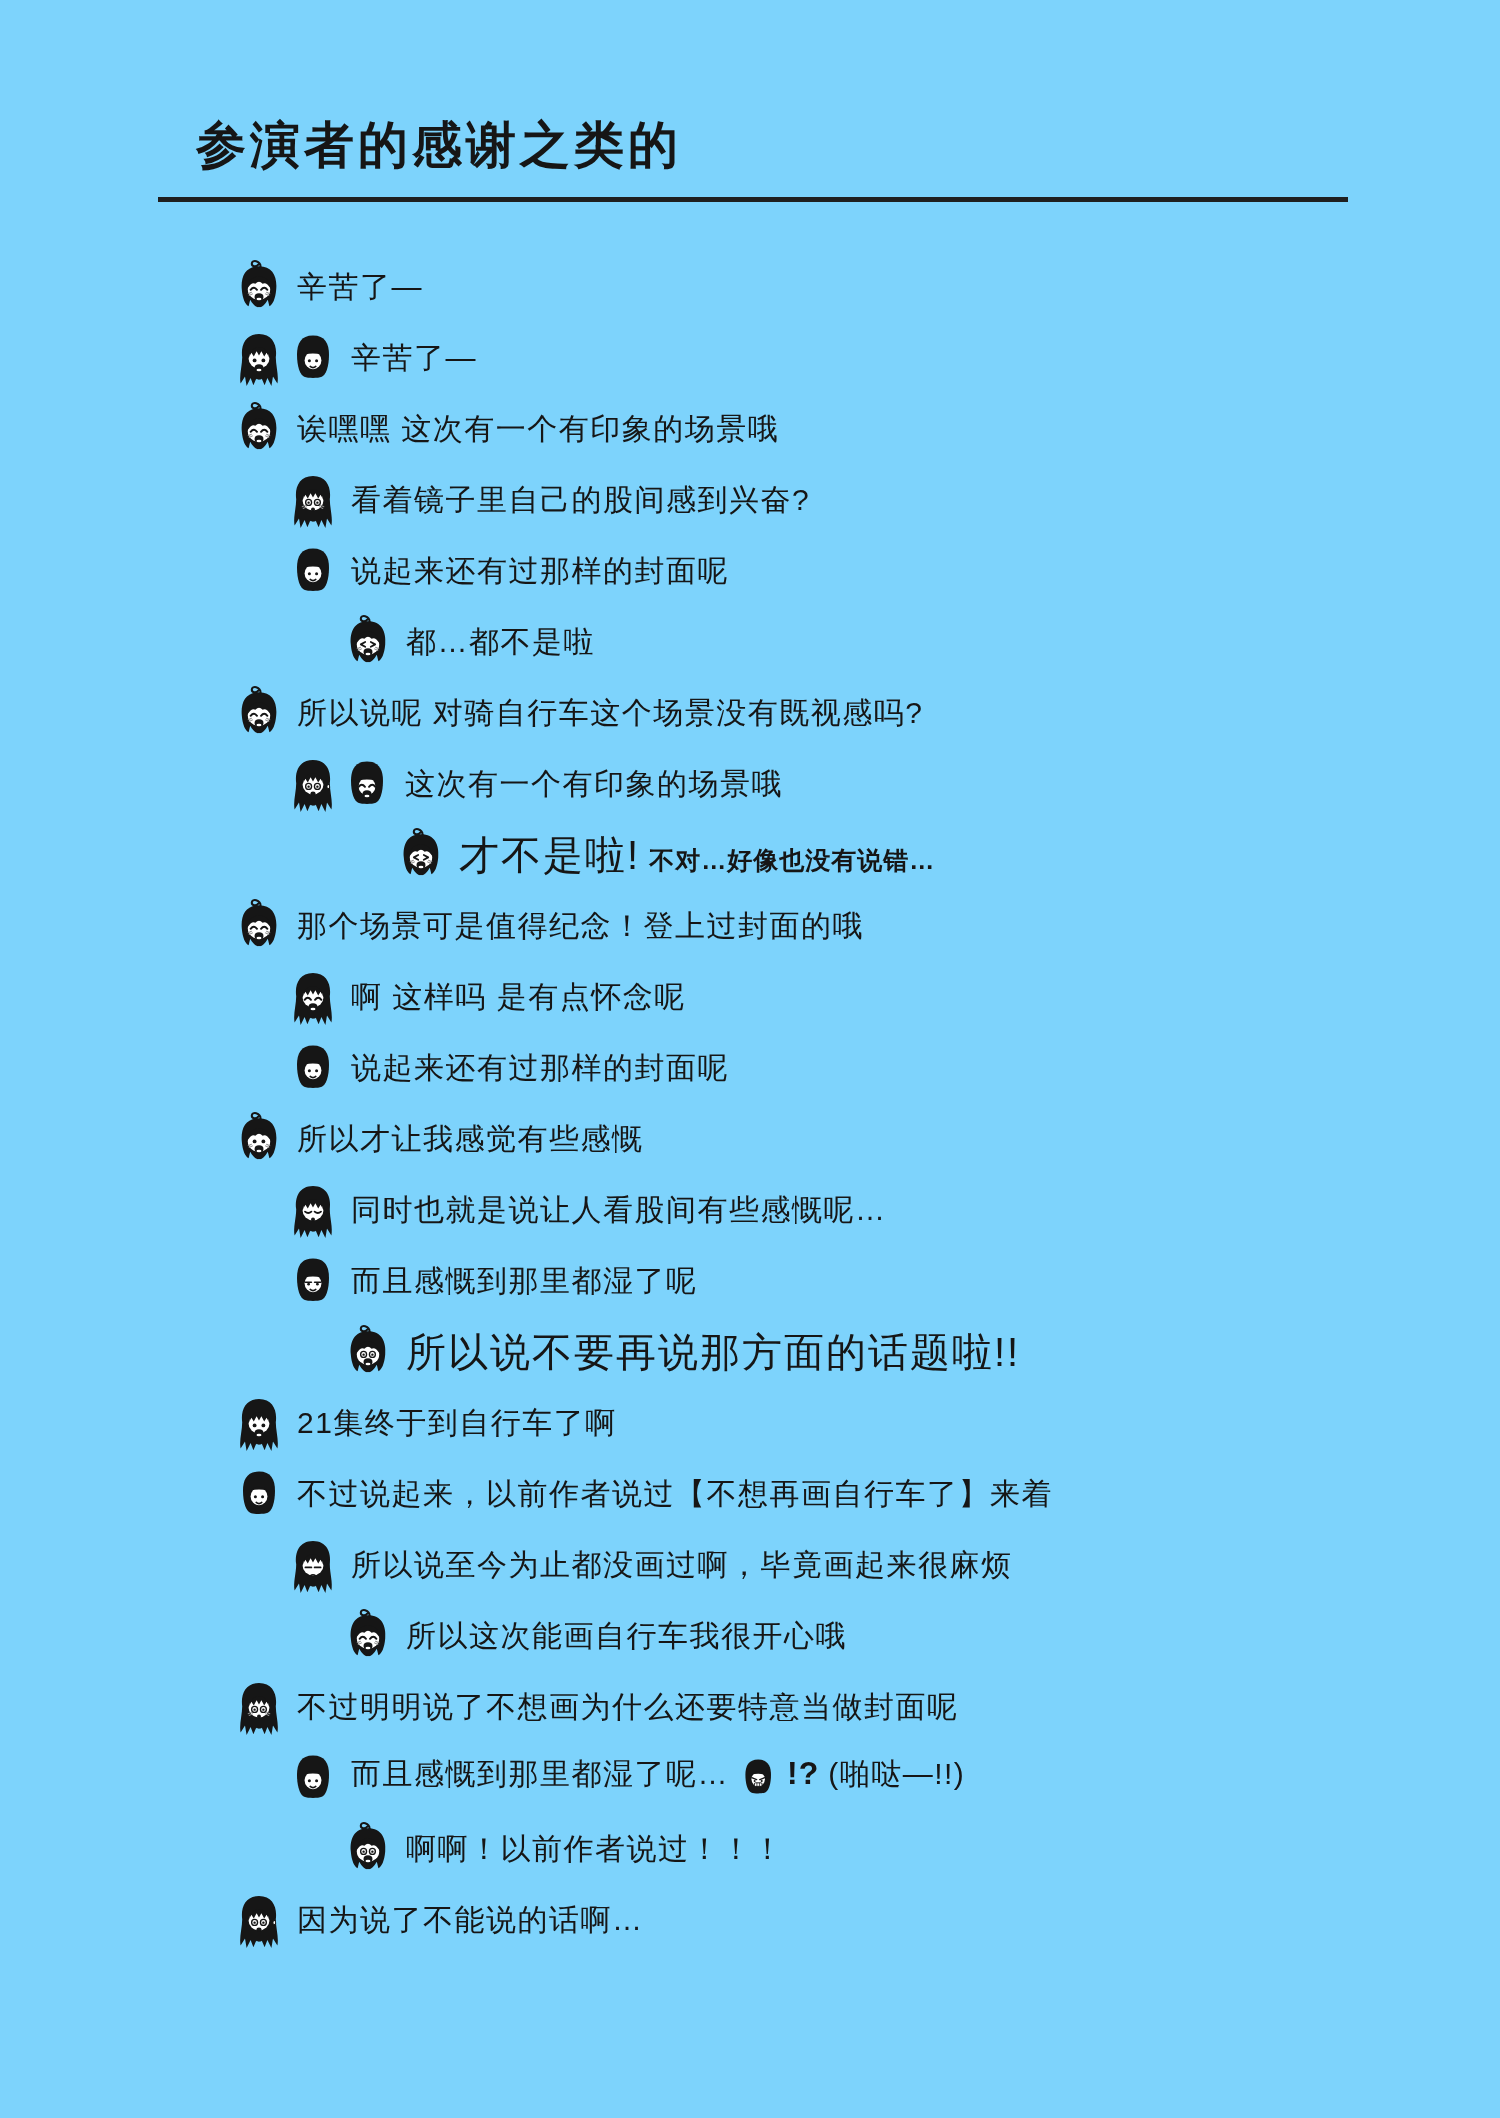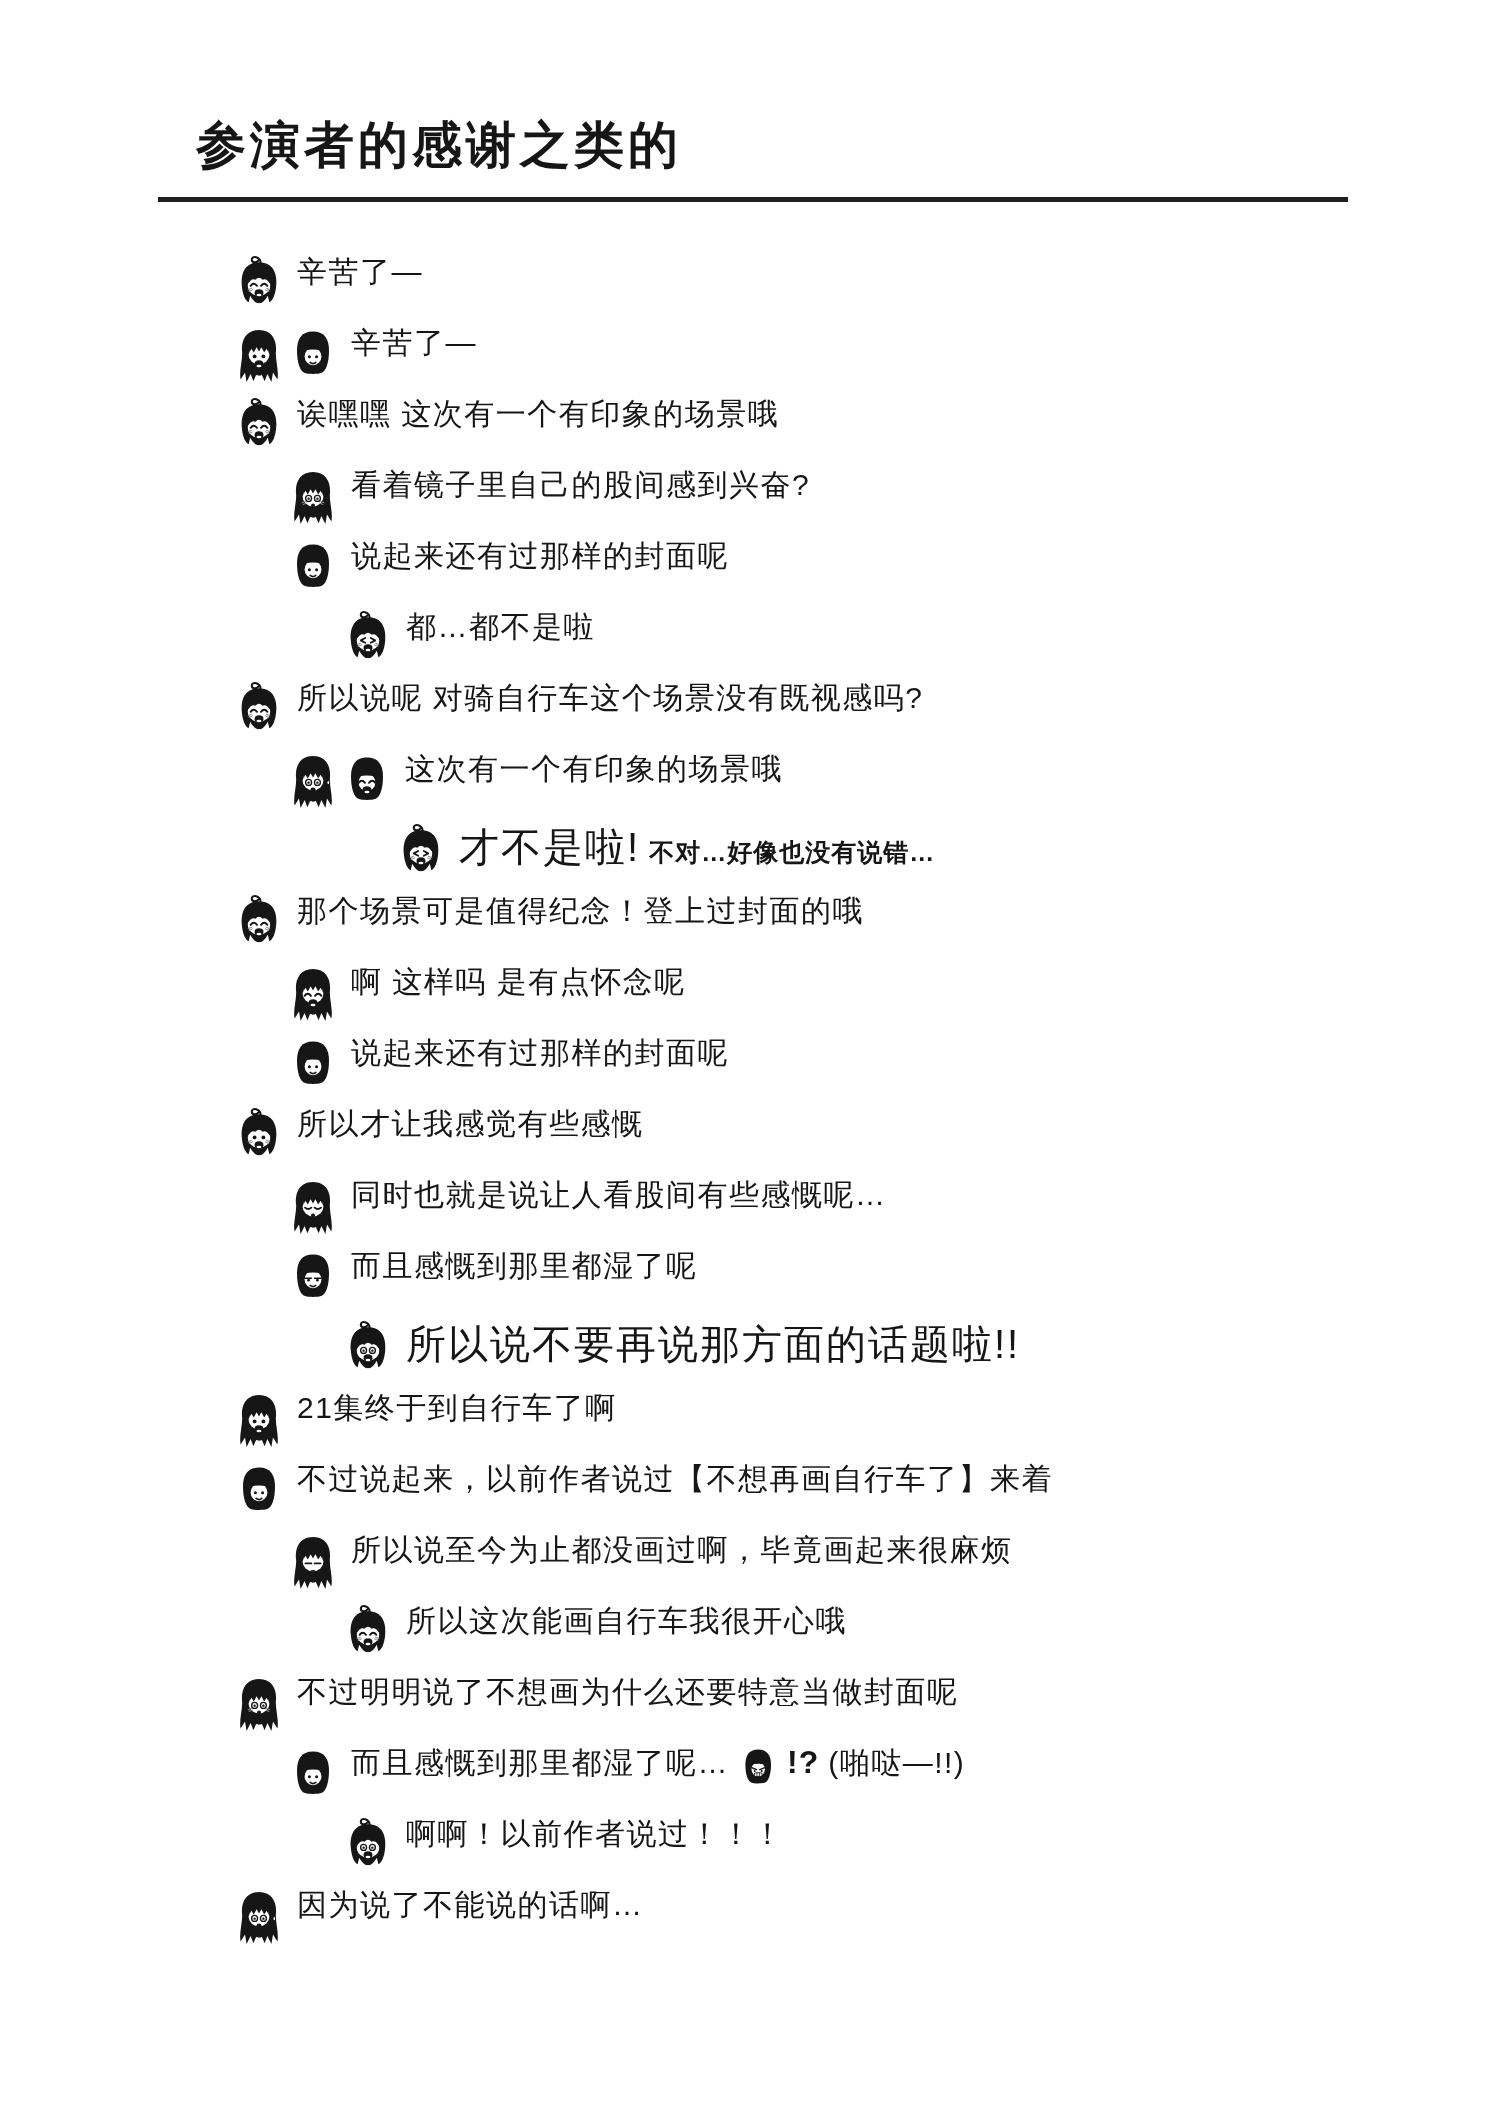--- a/index.html
+++ b/index.html
@@ -1,38 +1,38 @@
 <!DOCTYPE html>
 <html><head>
 <meta charset="utf-8">
 <style>
   html,body{margin:0;padding:0;background:#e9e9e9;}
   .page{
     position:relative;
     width:1500px;height:2118px;
     margin:0 auto;
-    background:#ffffff;
+    background:#7dd3fc;
     color:#161616;
     font-family:"Liberation Sans","DejaVu Sans",sans-serif;
     overflow:hidden;
   }
   .title{
     position:absolute;left:196px;top:112px;margin:0;
     font-size:50px;font-weight:700;letter-spacing:4px;
     color:#161616;white-space:nowrap;
   }
   .rule{
     position:absolute;left:158px;top:197px;
     width:1190px;height:5px;background:#1f1f1f;
   }
   .dialogue{
     position:absolute;left:0;top:252px;width:100%;
     display:block;
   }
-  .row{height:71px;display:flex;align-items:flex-start;}
+  .row{height:71px;display:flex;align-items:center;}
   .ind0{padding-left:235px;}
   .ind1{padding-left:289px;}
   .ind2{padding-left:344px;}
   .ind3{padding-left:397px;}
   .icon{
     width:48px;height:64px;flex:0 0 48px;
     display:flex;align-items:center;justify-content:center;
     margin-right:6px;
   }
   .icon svg{overflow:visible;}

